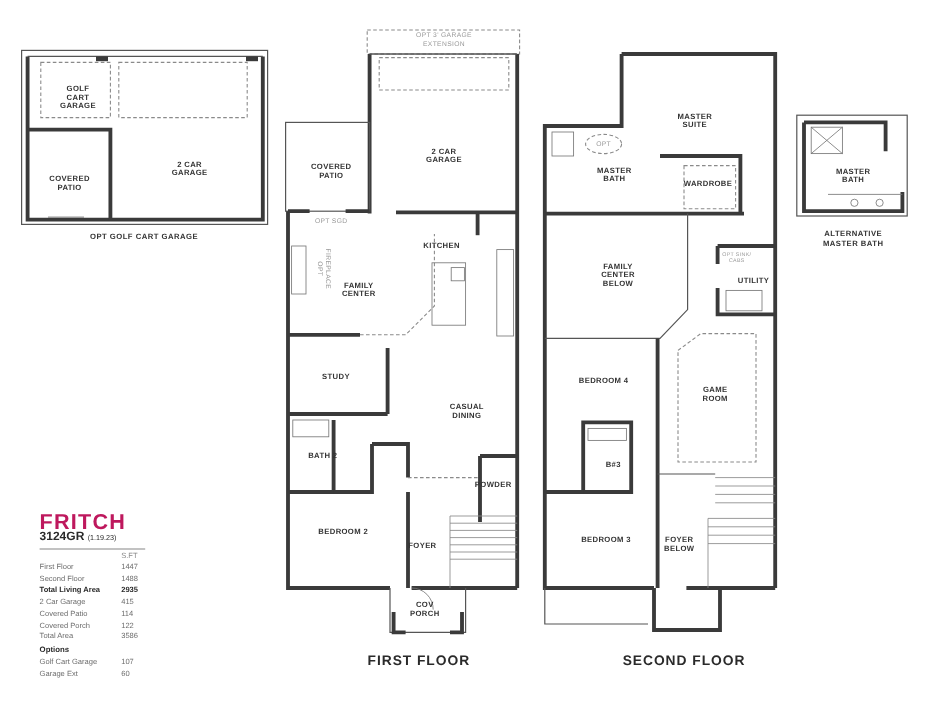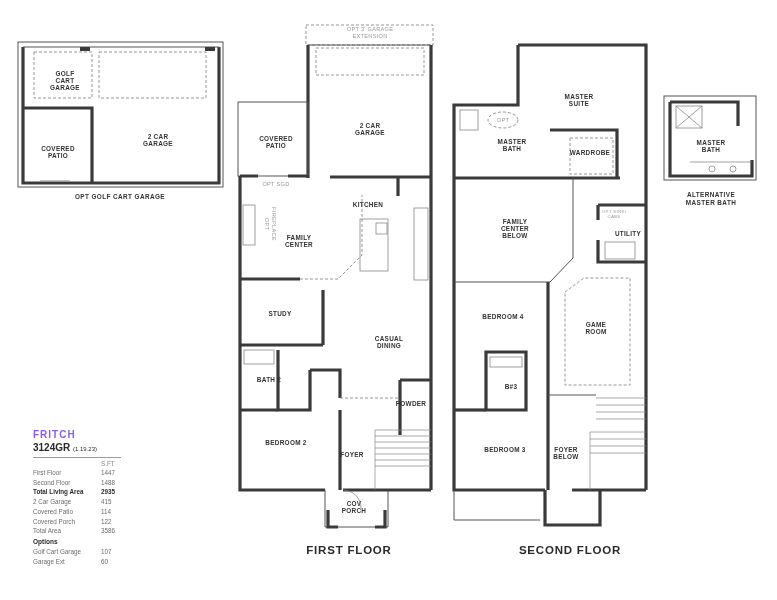--- a/index.html
+++ b/index.html
@@ -8,21 +8,21 @@
   .lbl{font-family:"Liberation Sans",sans-serif;font-weight:700;font-size:6.4px;fill:#333;text-anchor:middle;letter-spacing:0.3px;}
   .lbl-lt{font-family:"Liberation Sans",sans-serif;font-size:5.6px;fill:#9a9a9a;text-anchor:middle;letter-spacing:0.3px;}
   .floor-title{font-family:"Liberation Sans",sans-serif;font-weight:700;font-size:11.5px;fill:#2a2a2a;text-anchor:middle;letter-spacing:0.8px;}
   .caption{font-family:"Liberation Sans",sans-serif;font-weight:700;font-size:6.4px;fill:#333;text-anchor:middle;letter-spacing:0.4px;}
   .wall{fill:none;stroke:#3a3a3a;stroke-width:3.2;}
   .thin{fill:none;stroke:#555;stroke-width:1;}
   .dash{fill:none;stroke:#8a8a8a;stroke-width:0.9;stroke-dasharray:3 2;}
   .fix{fill:none;stroke:#777;stroke-width:0.7;}
 
   .info{position:absolute;left:33px;top:428px;width:120px;}
-  .info .name{font-weight:700;font-size:10px;letter-spacing:1px;color:#8b5cf6;line-height:14px;}
+  .info .name{font-weight:700;font-size:18px;letter-spacing:1px;color:#be185d;line-height:14px;}
   .info .code{font-weight:700;font-size:10px;color:#2a2a2a;line-height:12px;}
   .info .code small{font-size:6px;font-weight:400;}
   .info .rule{border-top:1px solid #9a9a9a;margin:2px 0 1px 0;width:88px;}
   .info .row{display:flex;font-size:6.3px;line-height:9.7px;color:#6d6d6d;}
   .info .row .k{width:68px;}
   .info .row .v{width:30px;}
   .info .row.bold{color:#2a2a2a;font-weight:700;}
   .info .hdr{font-size:6.3px;color:#8a8a8a;line-height:9px;padding-left:68px;}
   .info .opt{font-size:6.5px;font-weight:700;color:#2a2a2a;line-height:10px;margin-top:1px;}
 </style>

